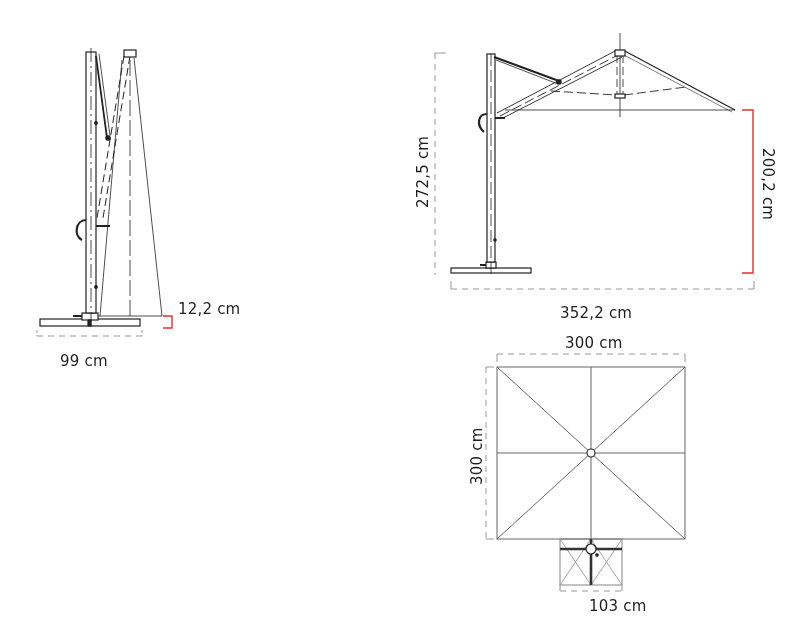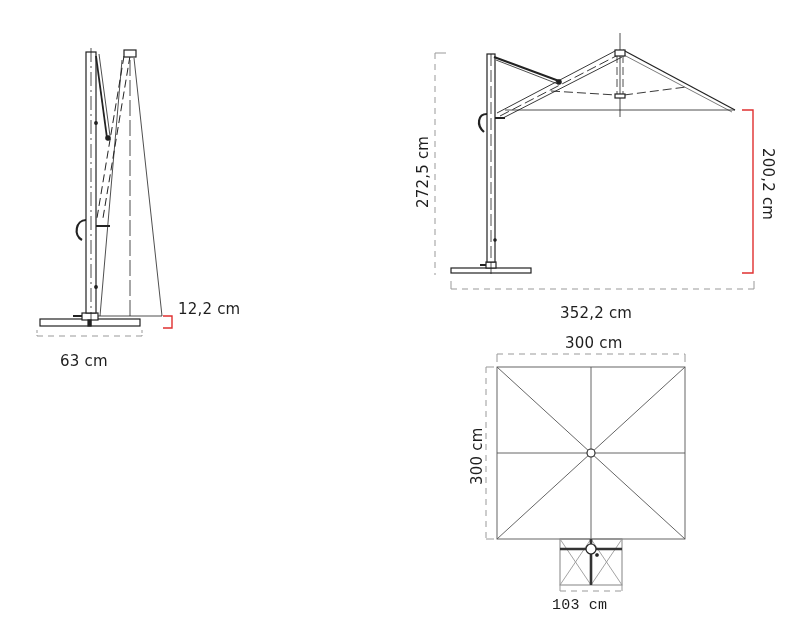--- a/index.html
+++ b/index.html
@@ -116,22 +116,22 @@
     <line x1="685" y1="354" x2="685" y2="362"></line>
     <line x1="486" y1="367" x2="486" y2="539" stroke-dasharray="6 5"></line>
     <line x1="486" y1="367" x2="494" y2="367"></line>
     <line x1="486" y1="539" x2="494" y2="539"></line>
     <line x1="560" y1="591" x2="622" y2="591" stroke-dasharray="6 5"></line>
     <line x1="560" y1="585" x2="560" y2="591"></line>
     <line x1="622" y1="585" x2="622" y2="591"></line>
   </g>
 </svg>
 
-<div class="lbl" style="left:60px; top:352px;">63 cm</div>
+<div class="lbl" style="left:60px; top:352px;">99 cm</div>
 <div class="lbl" style="left:178px; top:300px;">12,2 cm</div>
 
 <div class="lbl rot-ccw" style="left:414px; top:208px;">272,5 cm</div>
 <div class="lbl rot-cw" style="left:777px; top:148px;">200,2 cm</div>
 <div class="lbl" style="left:560px; top:292px;margin-top:12px;">352,2 cm</div>
 
 <div class="lbl" style="left:565px; top:334px;">300 cm</div>
 <div class="lbl rot-ccw" style="left:468px; top:485px;">300 cm</div>
-<div class="lbl" style="left:552px; top:597px;font-family:Liberation Mono, monospace;">103 cm</div>
+<div class="lbl" style="left:589px; top:597px;">103 cm</div>
 
 </body></html>

